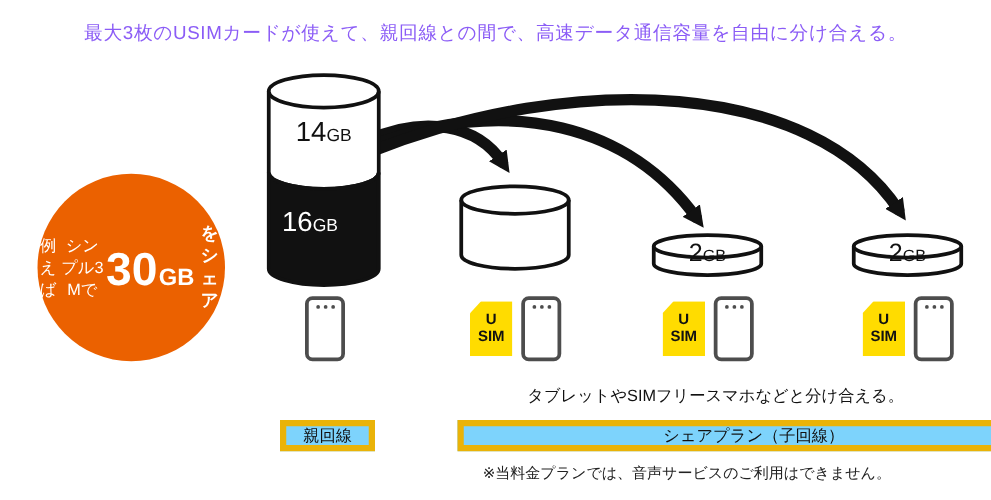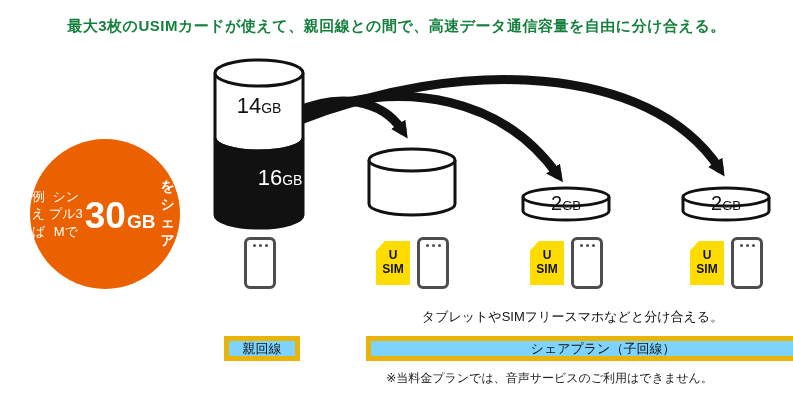--- a/index.html
+++ b/index.html
@@ -1,20 +1,20 @@
 <!DOCTYPE html>
 <html><head>
 <meta charset="utf-8">
 <style>
   * { margin:0; padding:0; box-sizing:border-box; }
   body { font-family:"Liberation Sans","DejaVu Sans",sans-serif; background:#fff; }
   .canvas { position:relative; width:793px; height:400px; background:#fff; overflow:hidden; }
 
   .title { position:absolute; top:17px; left:0; width:100%; text-align:center;
-           font-size:15px; font-weight:bold; color:#15803d; letter-spacing:.5px; }
+           font-size:15px; font-weight:normal; color:#8b5cf6; letter-spacing:.5px; }
 
   .badge { position:absolute; left:30px; top:139px; width:150px; height:150px; border-radius:50%;
            background:var(--accent-orange,#eb6100); color:#fff; display:flex; 
            align-items:center; justify-content:center; text-align:center; }
   .badge .l1, .badge .l2 { font-size:13px; line-height:1.35; }
   .badge .val-row { display:flex; align-items:baseline; margin:3px 0 1px; font-weight:bold; }
   .badge .val { font-size:37px; line-height:1; }
   .badge .unit { font-size:19px; margin-left:1px; }
   .badge .l3 { font-size:14px; font-weight:bold; }
 
@@ -93,21 +93,21 @@
     </g>
     <g stroke="#111" stroke-width="3" fill="#fff">
       <path d="M683,197 V211 A43,9 0 0 0 769,211 V197"></path>
       <ellipse cx="726" cy="197" rx="43" ry="9"></ellipse>
     </g>
   </svg>
 
   <div class="cyl-label" style="left:215px; top:93px; width:88px;">
     <span class="num">14</span><span class="unit">GB</span>
   </div>
-  <div class="cyl-label light" style="left:232px; top:165px; width:96px;">
+  <div class="cyl-label light" style="left:200px; top:165px; width:96px;">
     <span class="num">16</span><span class="unit">GB</span>
   </div>
   <div class="cyl-label small" style="left:523px; top:192px; width:86px;">
     <span class="num">2</span><span class="unit">GB</span>
   </div>
   <div class="cyl-label small" style="left:683px; top:192px; width:86px;">
     <span class="num">2</span><span class="unit">GB</span>
   </div>
 
   <div class="parent-phone-wrap">

